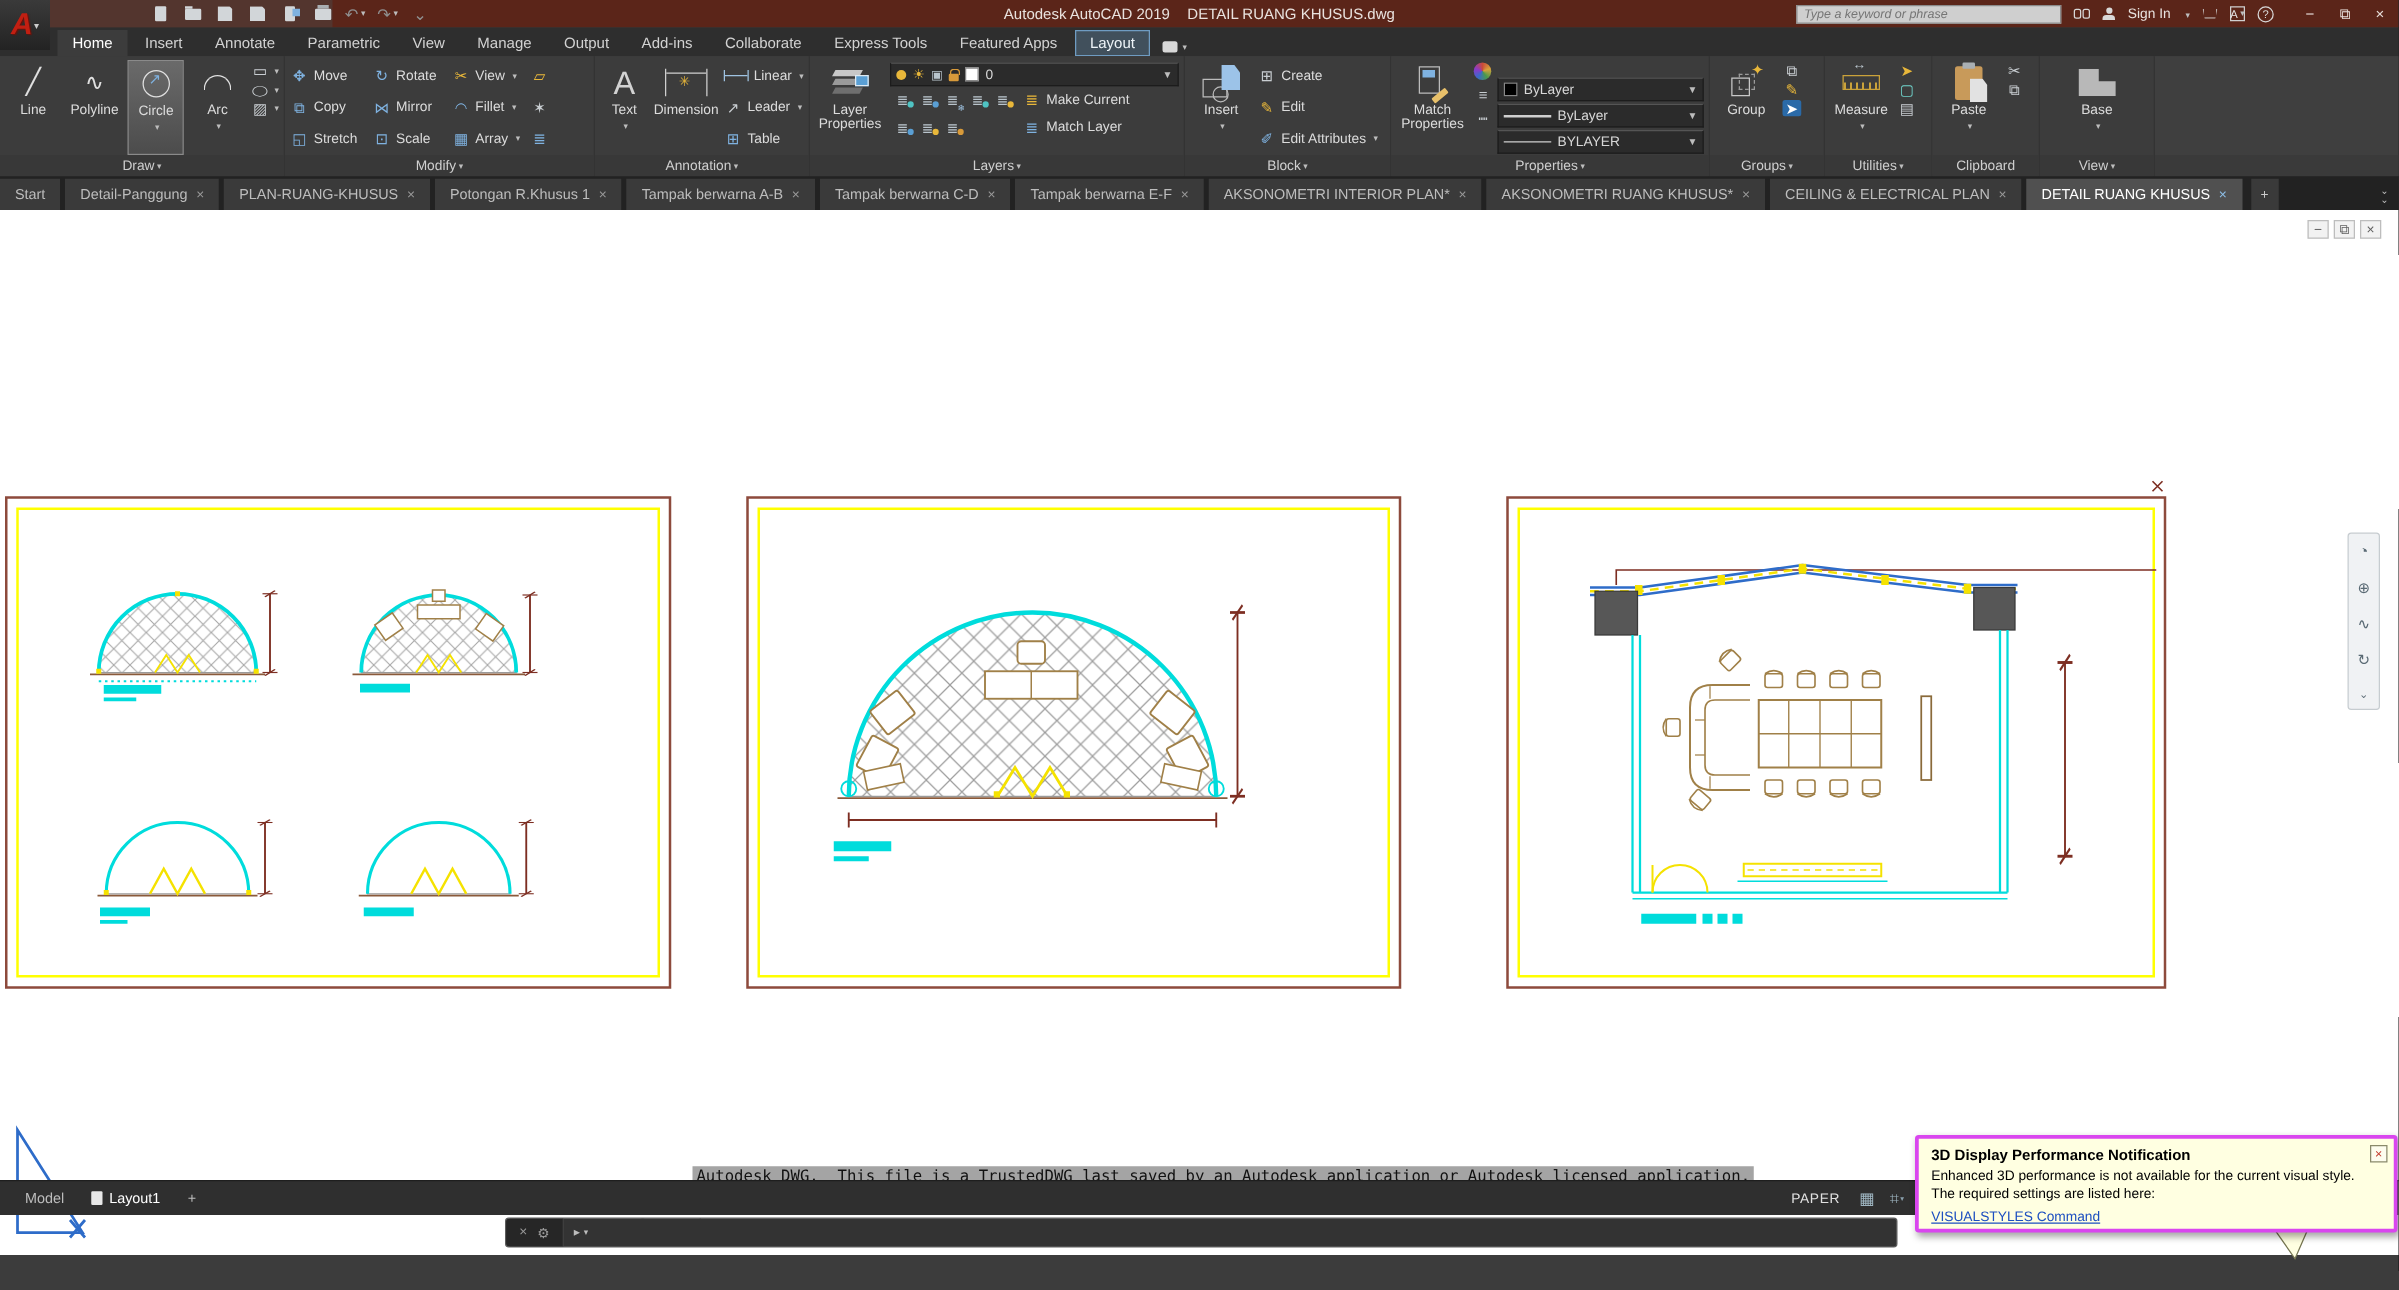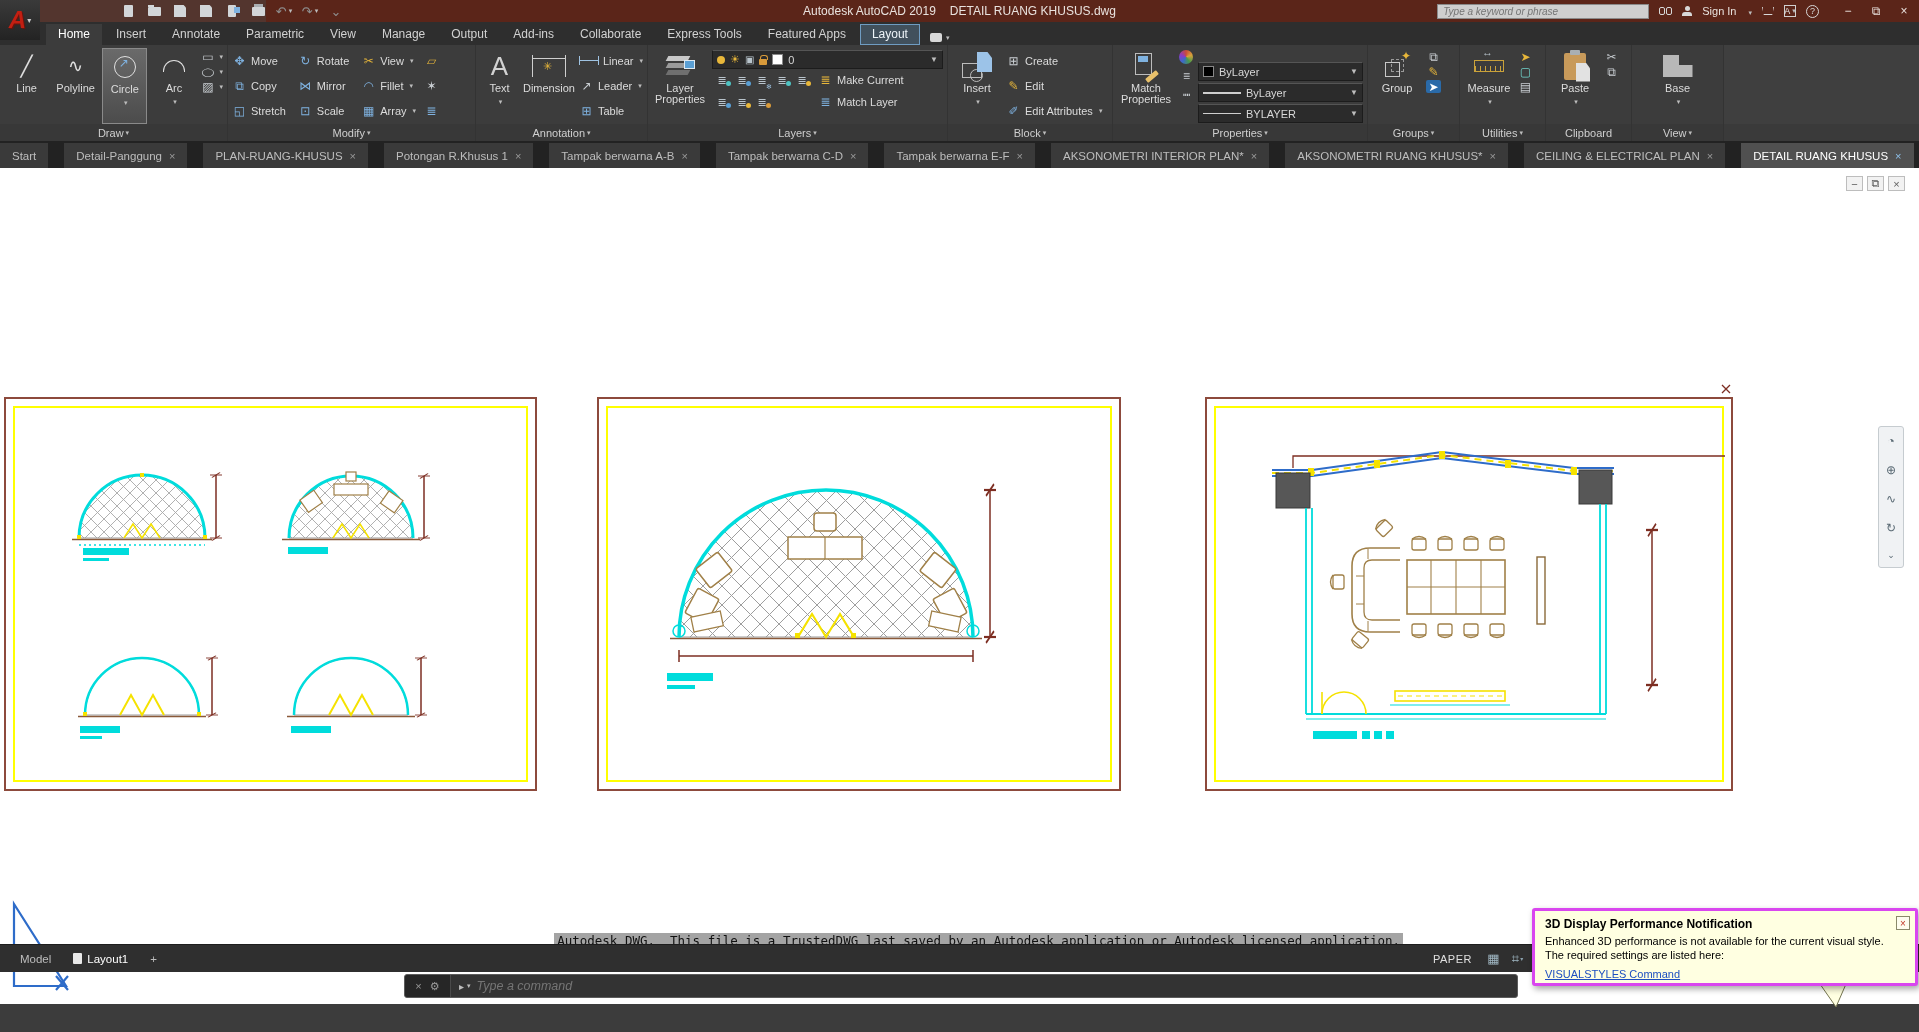--- a/index.html
+++ b/index.html
@@ -106,21 +106,21 @@
   .i-group .st { position:absolute; right:-2px; top:-4px; color:#e8b73a; font-size:12px; }
   .i-ruler { width:30px; height:12px; border:1.5px solid #caa23a; position:relative; background:repeating-linear-gradient(90deg,#caa23a 0 1.5px,transparent 1.5px 5px); background-size:100% 55%; background-repeat:no-repeat; background-position:bottom; }
   .i-ruler::before { content:"↔"; position:absolute; top:-14px; left:7px; color:#b9c4cc; font-size:11px; }
   .i-paste { width:22px; height:27px; background:#c89a5a; border-radius:2px; position:relative; }
   .i-paste::before { content:""; position:absolute; top:-3px; left:6px; width:10px; height:5px; background:#a9afb3; border-radius:1px; }
   .i-paste::after { content:""; position:absolute; right:-4px; bottom:-2px; width:14px; height:19px; background:#e2e2e2; clip-path:polygon(0 0,70% 0,100% 30%,100% 100%,0 100%); }
   .i-base { width:30px; height:22px; background:#b8b8b8; clip-path:polygon(0 0,55% 0,55% 45%,100% 45%,100% 100%,0 100%); }
   .minicol { display:flex; flex-direction:column; gap:2px; justify-content:flex-start; padding-top:2px; }
   .minicol .mi { height:13px; display:flex; align-items:center; color:#cfcfcf; font-size:10px; gap:2px; }
   
-  .doctabs { position:absolute; left:0; top:141px; width:1919px; height:27px; background:#222222; display:flex; align-items:stretch; gap:16px; padding-top:2px; }
+  .doctabs { position:absolute; left:0; top:141px; width:1919px; height:27px; background:#222222; display:flex; align-items:stretch; gap:4px; padding-top:2px; }
   .dtab { display:flex; align-items:center; gap:7px; padding:0 12px; background:#3a3a3a; color:#bdbdbd; font-size:11.5px; white-space:nowrap; }
   .dtab.active { background:#505050; color:#ffffff; }
   .dtab .tclose { color:#9a9a9a; font-size:11px; }
   .dtab.active .tclose { color:#8fc1ea; }
   .dtab-plus { width:22px; display:flex; align-items:center; justify-content:center; background:#3a3a3a; color:#cccccc; margin-left:3px; }
   .dtab-ovf { margin-left:auto; margin-right:8px; display:flex; flex-direction:column; justify-content:center; color:#bdbdbd; font-size:8px; line-height:7px; }
   
   .canvas { position:absolute; left:0; top:168px; width:1919px; height:836px; background:#ffffff; }
   .wctrls { position:absolute; left:1846px; top:8px; display:flex; gap:4px; }
   .wctrl { width:17px; height:15px; display:flex; align-items:center; justify-content:center; color:#5f5f5f; font-size:11px; border:1px solid #bdbdbd; background:#f2f2f2; }
@@ -850,21 +850,20 @@
     <div class="cmdrow" style="top:789px;">
       <span class="hl-white">Command:</span>
     </div>
 
     <div class="cmdbar">
       <div class="left">
         <span>×</span>
         <span>⚙</span>
       </div>
       <span class="pr">▸<span style="font-size:7px;">▾</span></span>
-      <input placeholder="Type a command" style="">
     </div>
   </div>
 
   <div class="notif">
     <div class="nt">3D Display Performance Notification</div>
     <div class="nb">
       <span>Enhanced 3D performance is not available for the current visual style.</span><br>
       <span>The required settings are listed here:</span>
     </div>
     <div class="nlink">VISUALSTYLES Command</div>

